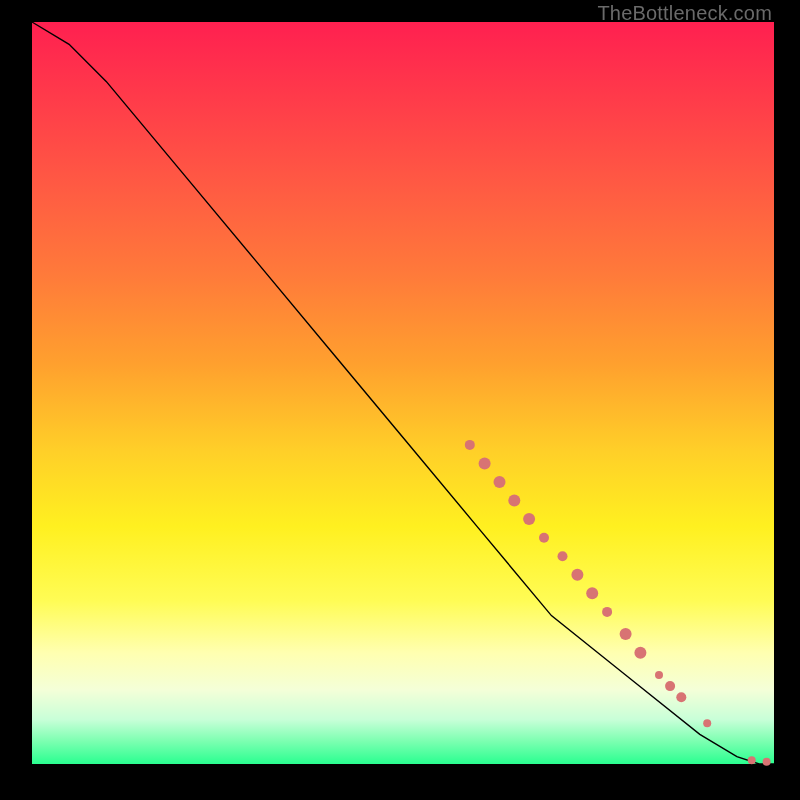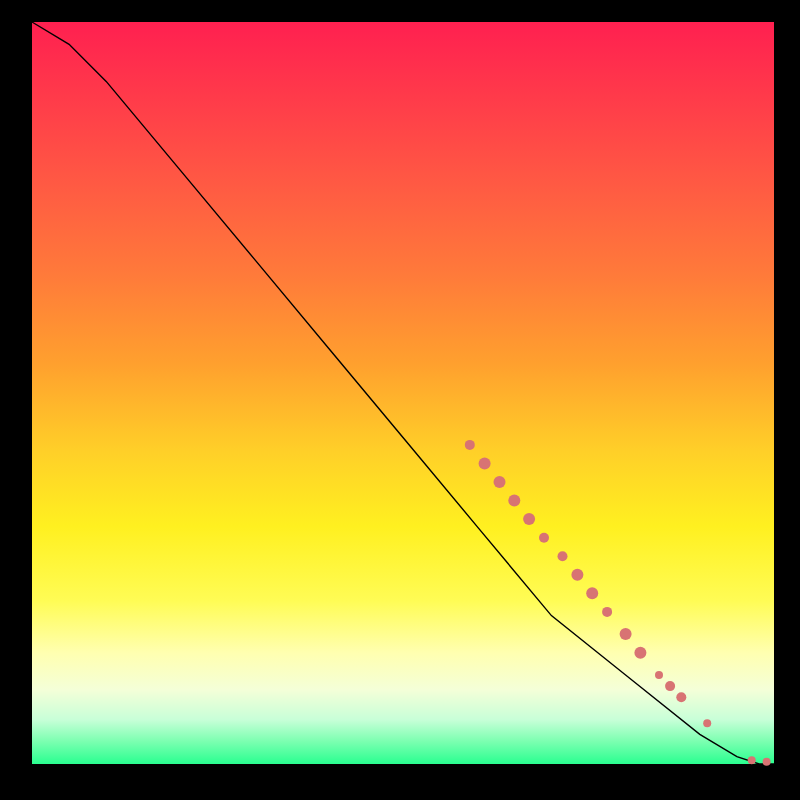--- a/index.html
+++ b/index.html
@@ -63,20 +63,21 @@
   }
   .marker {
     fill: #d87373;
     stroke: none;
   }
 </style>
 </head>
 <body>
 
 <div class="stage">
+  <div class="attribution">TheBottleneck.com</div>
 
   <div class="plot">
     <svg class="curve" viewBox="0 0 742 742">
       <path id="curve-path" class="curve-path" d="M0.0 0.0 L37.1 22.3 L74.2 59.4 L148.4 148.4 L222.6 237.4 L296.8 326.5 L371.0 415.5 L445.2 504.6 L519.4 593.6 L593.6 653.0 L667.8 712.3 L704.9 734.6 L727.2 742.0 L742.0 742.0"></path>
       <g id="markers-group">
           <circle cx="437.8" cy="422.9" r="5" class="marker"></circle>
           <circle cx="452.6" cy="441.5" r="6" class="marker"></circle>
           <circle cx="467.5" cy="460.0" r="6" class="marker"></circle>
           <circle cx="482.3" cy="478.6" r="6" class="marker"></circle>
           <circle cx="497.1" cy="497.1" r="6" class="marker"></circle>

